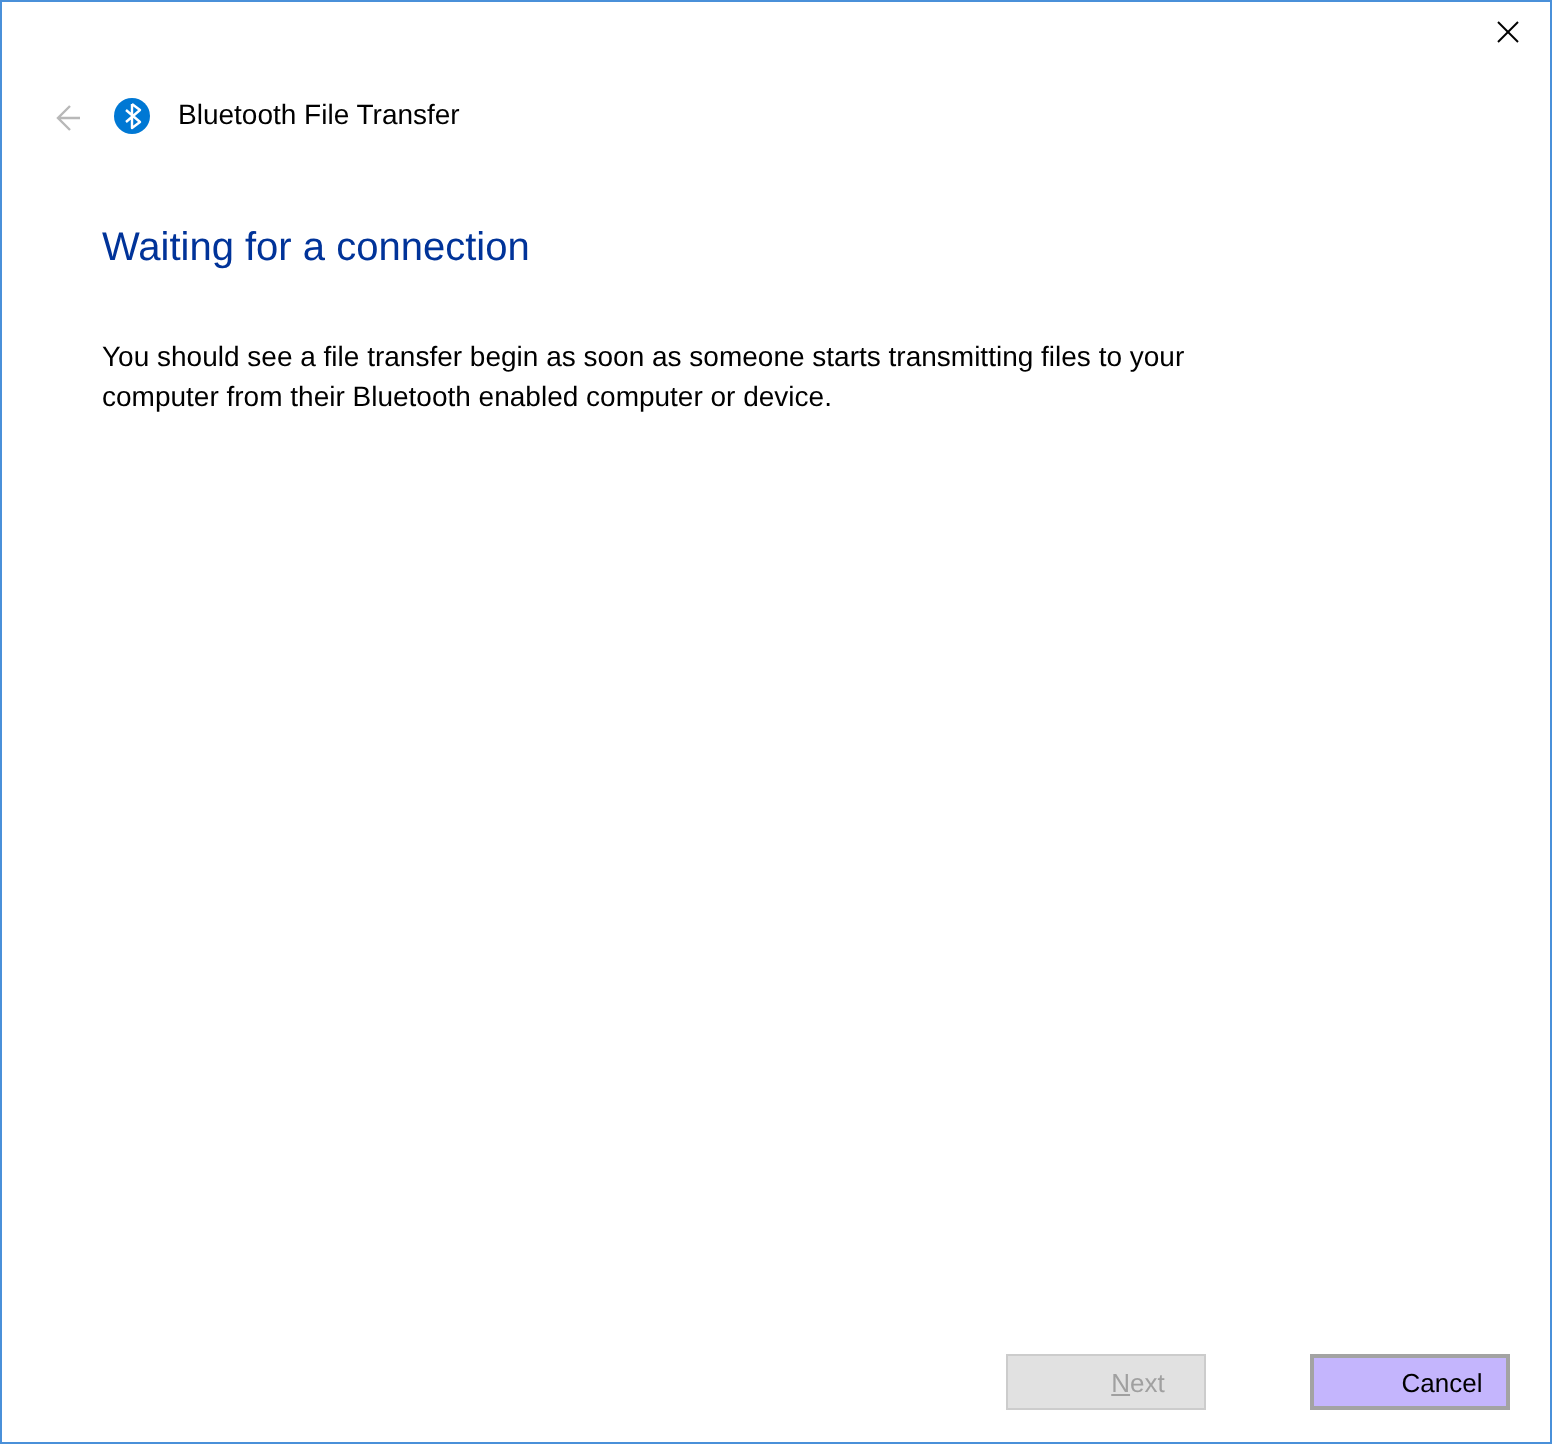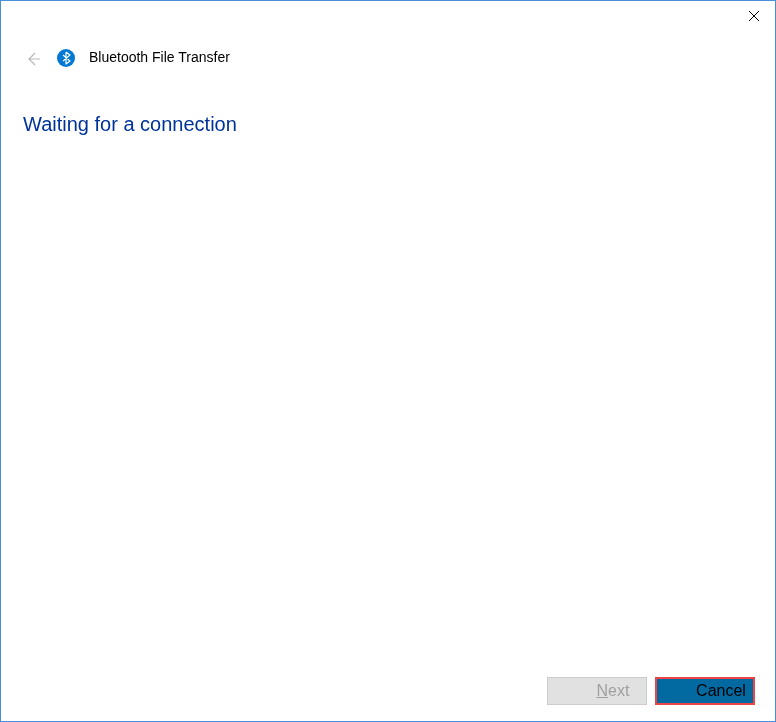--- a/index.html
+++ b/index.html
@@ -71,21 +71,21 @@
     .bt-icon svg {
       width: 10px;
       height: 14px;
     }
     .wizard-title {
       font-size: 14px;
       color: #000;
       font-weight: 400;
     }
     .content {
-      padding: 44px 50px 0 22px;
+      padding: 44px 50px 0 50px;
     }
     .heading {
       font-size: 20px;
       color: #003399;
       font-weight: 400;
       margin-bottom: 32px;
     }
     .body-text {
       font-size: 14px;
       color: #000;
@@ -97,38 +97,39 @@
       position: absolute;
       bottom: 16px;
       right: 20px;
       display: flex;
       gap: 8px;
     }
     .btn {
       width: 100px;
       height: 28px;
       font-family: "Segoe UI", Tahoma, sans-serif;
-      font-size: 16px;
+      font-size: 13px;
       background: #e1e1e1;
       border: 1px solid #adadad;
       cursor: pointer;
       display: flex;
       align-items: center;
       justify-content: center;
       padding-left: 32px;
     }
     .btn.disabled {
       color: #a0a0a0;
       background: #e1e1e1;
       border: 1px solid #cccccc;
       cursor: default;
     }
     .btn.default {
-      border: 2px solid #ef4444;
-      background: #0369a1;
+      border: 2px solid #a3a3a3;
+      background: #c4b5fd;
+      margin-left: 44px;
     }
     .mnemonic {
       text-decoration: underline;
     }
   </style>
 </head>
 <body>
 
 <div class="window">
 
@@ -150,20 +151,21 @@
     <div class="bt-icon">
       <svg viewBox="0 0 10 14">
         <path d="M5 1 L5 13 L9 10 L2 4 M5 1 L9 4 L2 10" fill="none" stroke="#fff" stroke-width="1.2" stroke-linejoin="round"></path>
       </svg>
     </div>
     <div class="wizard-title">Bluetooth File Transfer</div>
   </div>
 
   <div class="content">
     <h1 class="heading">Waiting for a connection</h1>
+    <p class="body-text">You should see a file transfer begin as soon as someone starts transmitting files to your computer from their Bluetooth enabled computer or device.</p>
   </div>
 
   <div class="footer">
     <button class="btn disabled" disabled="">
       <span><span class="mnemonic">N</span><span>ext</span></span>
     </button>
     <button class="btn default">
       <span>Cancel</span>
     </button>
   </div>

